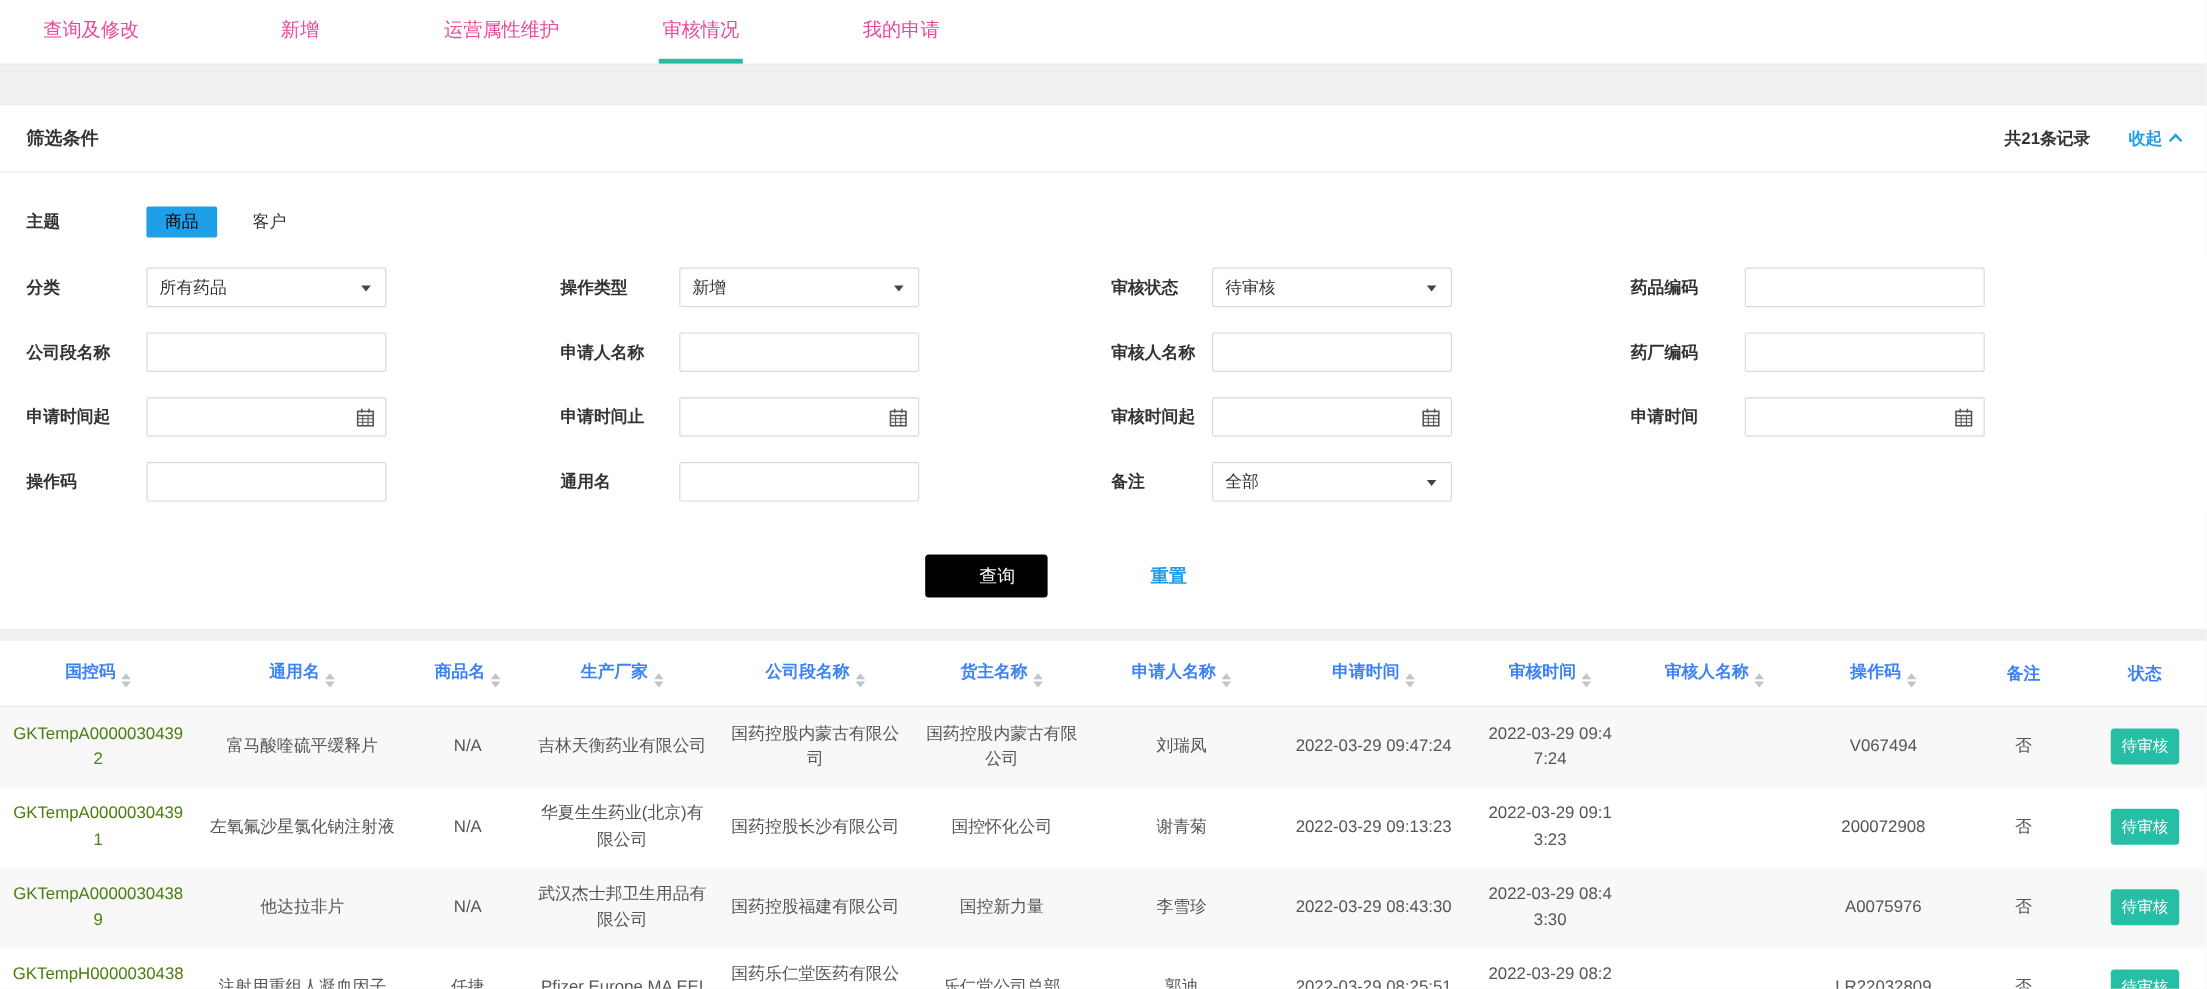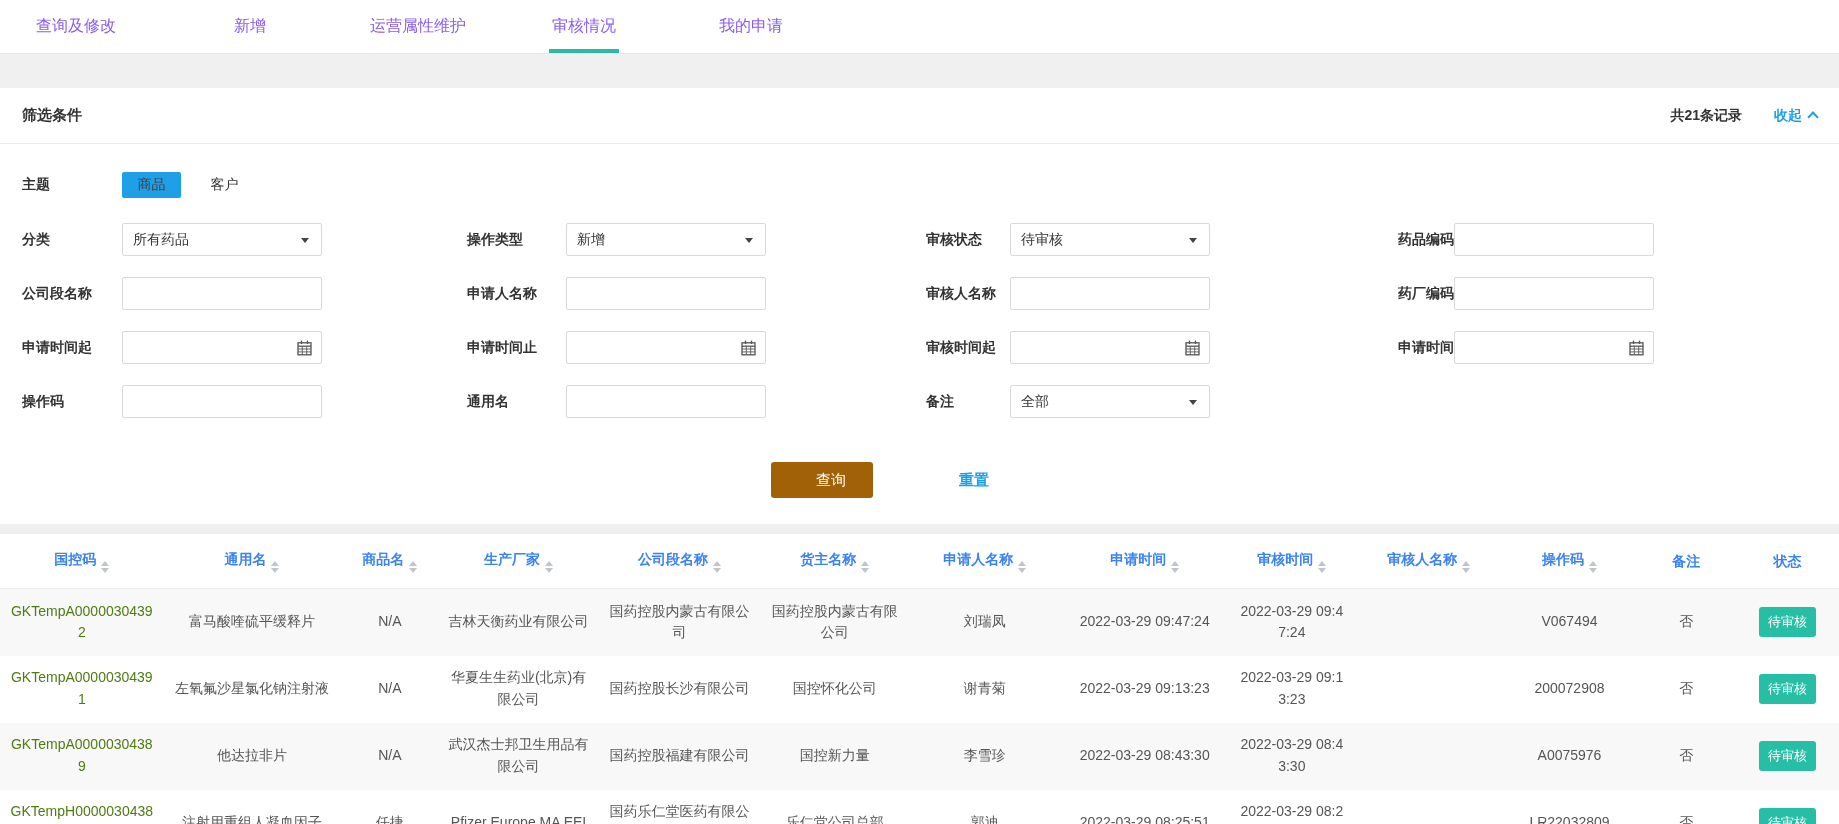--- a/index.html
+++ b/index.html
@@ -4,56 +4,56 @@
 <style>
   * { box-sizing: border-box; }
   html,body { margin:0; padding:0; }
   body {
     width:1839px; height:824px; overflow:hidden;
     background:#f0f0f0; color:#333;
     font-family:"Liberation Sans","DejaVu Sans",sans-serif;
   }
   
   .topnav { height:54px; background:#fff; border-bottom:1px solid #e7e7e7; display:flex; }
-  .tab { position:relative; font-size:16px; color:#8b5cf6; line-height:52px; cursor:pointer; white-space:nowrap; }
+  .tab { position:relative; font-size:16px; color:#ec4899; line-height:52px; cursor:pointer; white-space:nowrap; }
   .tab:nth-child(1){margin-left:36px;}
   .tab:nth-child(2){margin-left:118px;}
   .tab:nth-child(3){margin-left:104px;}
   .tab:nth-child(4){margin-left:86px;}
   .tab:nth-child(5){margin-left:103px;}
   .tab.active::after { content:""; position:absolute; left:-3px; right:-3px; bottom:0; height:4px; background:#2cb9a2; }
   
   .panel { background:#fff; margin-top:34px; }
   .panel-header { height:56px; display:flex; align-items:center; padding:16px 22px; border-bottom:1px solid #ebebeb; }
   .panel-title { font-size:15px; font-weight:700; }
   .panel-right { margin-left:auto; display:flex; align-items:center; }
   .record-count { font-size:14px; font-weight:700; margin-right:32px; }
   .collapse-link { font-size:14px; font-weight:700; color:#1f9fe8; display:flex; align-items:center; cursor:pointer; }
   .chevron-up { width:8px; height:8px; border-left:2px solid #1f9fe8; border-top:2px solid #1f9fe8; transform:rotate(45deg); margin-left:7px; margin-top:3px; }
   .form { padding:28px 0 26px 22px; }
   .field-label { font-size:14px; font-weight:700; color:#333; flex:none; }
   .topic-row { display:flex; align-items:center; height:26px; margin-bottom:25px; }
   .topic-row .field-label { width:100px; }
   .topic-option { height:26px; min-width:59px; padding:0 12px; font-size:14px; display:inline-flex; align-items:center; justify-content:center; color:#333; cursor:pointer; border-radius:2px; }
-  .topic-option.selected { background:#1f9fe8; color:#404040; }
+  .topic-option.selected { background:#1f9fe8; color:#000000; }
   .topic-option + .topic-option { margin-left:14px; }
   .grid-row { display:flex; align-items:center; }
   .grid-row + .grid-row { margin-top:21px; }
   .slot { display:flex; align-items:center; }
   .slot0 { width:445px; } .slot0 .field-label { width:100px; }
   .slot1 { width:459px; } .slot1 .field-label { width:99px; }
   .slot2 { width:433px; } .slot2 .field-label { width:84px; }
-  .slot3 { width:295px;text-align:right; } .slot3 .field-label { width:95px; }
+  .slot3 { width:295px; } .slot3 .field-label { width:95px; }
   .field { width:200px; height:33px; border:1px solid #d9d9d9; border-radius:2px; background:#fff; position:relative; display:flex; align-items:center; font-size:14px; color:#333; }
   .field .value { padding-left:10px; }
   .field.select { cursor:pointer; }
   .caret-down { position:absolute; right:12px; top:14px; width:0; height:0; border-left:4px solid transparent; border-right:4px solid transparent; border-top:5px solid #444; }
   .cal-icon { position:absolute; right:9px; top:8px; }
   .actions { margin-top:44px; display:flex; align-items:center; padding-left:749px; }
-  .btn-search { width:102px; height:36px; background:#a16207; color:#fff; font-size:15px; border:none; border-radius:3px; cursor:pointer; font-family:inherit;padding-left:24px; }
+  .btn-search { width:102px; height:36px; background:#000000; color:#fff; font-size:15px; border:none; border-radius:3px; cursor:pointer; font-family:inherit;padding-left:24px; }
   .link-reset { margin-left:86px; color:#1f9fe8; font-size:15px; font-weight:600; cursor:pointer; }
   
   .table-section { background:#fff; margin-top:10px; min-height:290px; }
   table { width:100%; border-collapse:collapse; table-layout:fixed; }
   thead th { font-size:14px; font-weight:700; color:#3b82f6; padding:17px 4px 15px; text-align:center; border-bottom:1px solid #ececec; white-space:nowrap; }
   .sort { display:inline-flex; flex-direction:column; margin-left:5px; vertical-align:-2px; }
   .sort i { display:block; width:0; height:0; border-left:4px solid transparent; border-right:4px solid transparent; }
   .sort .up { border-bottom:5px solid #c0c4cc; margin-bottom:2px; }
   .sort .down { border-top:5px solid #c0c4cc; }
   tbody td { font-size:14px; color:#555; text-align:center; padding:8px 8px; line-height:1.55; word-break:break-all; }

